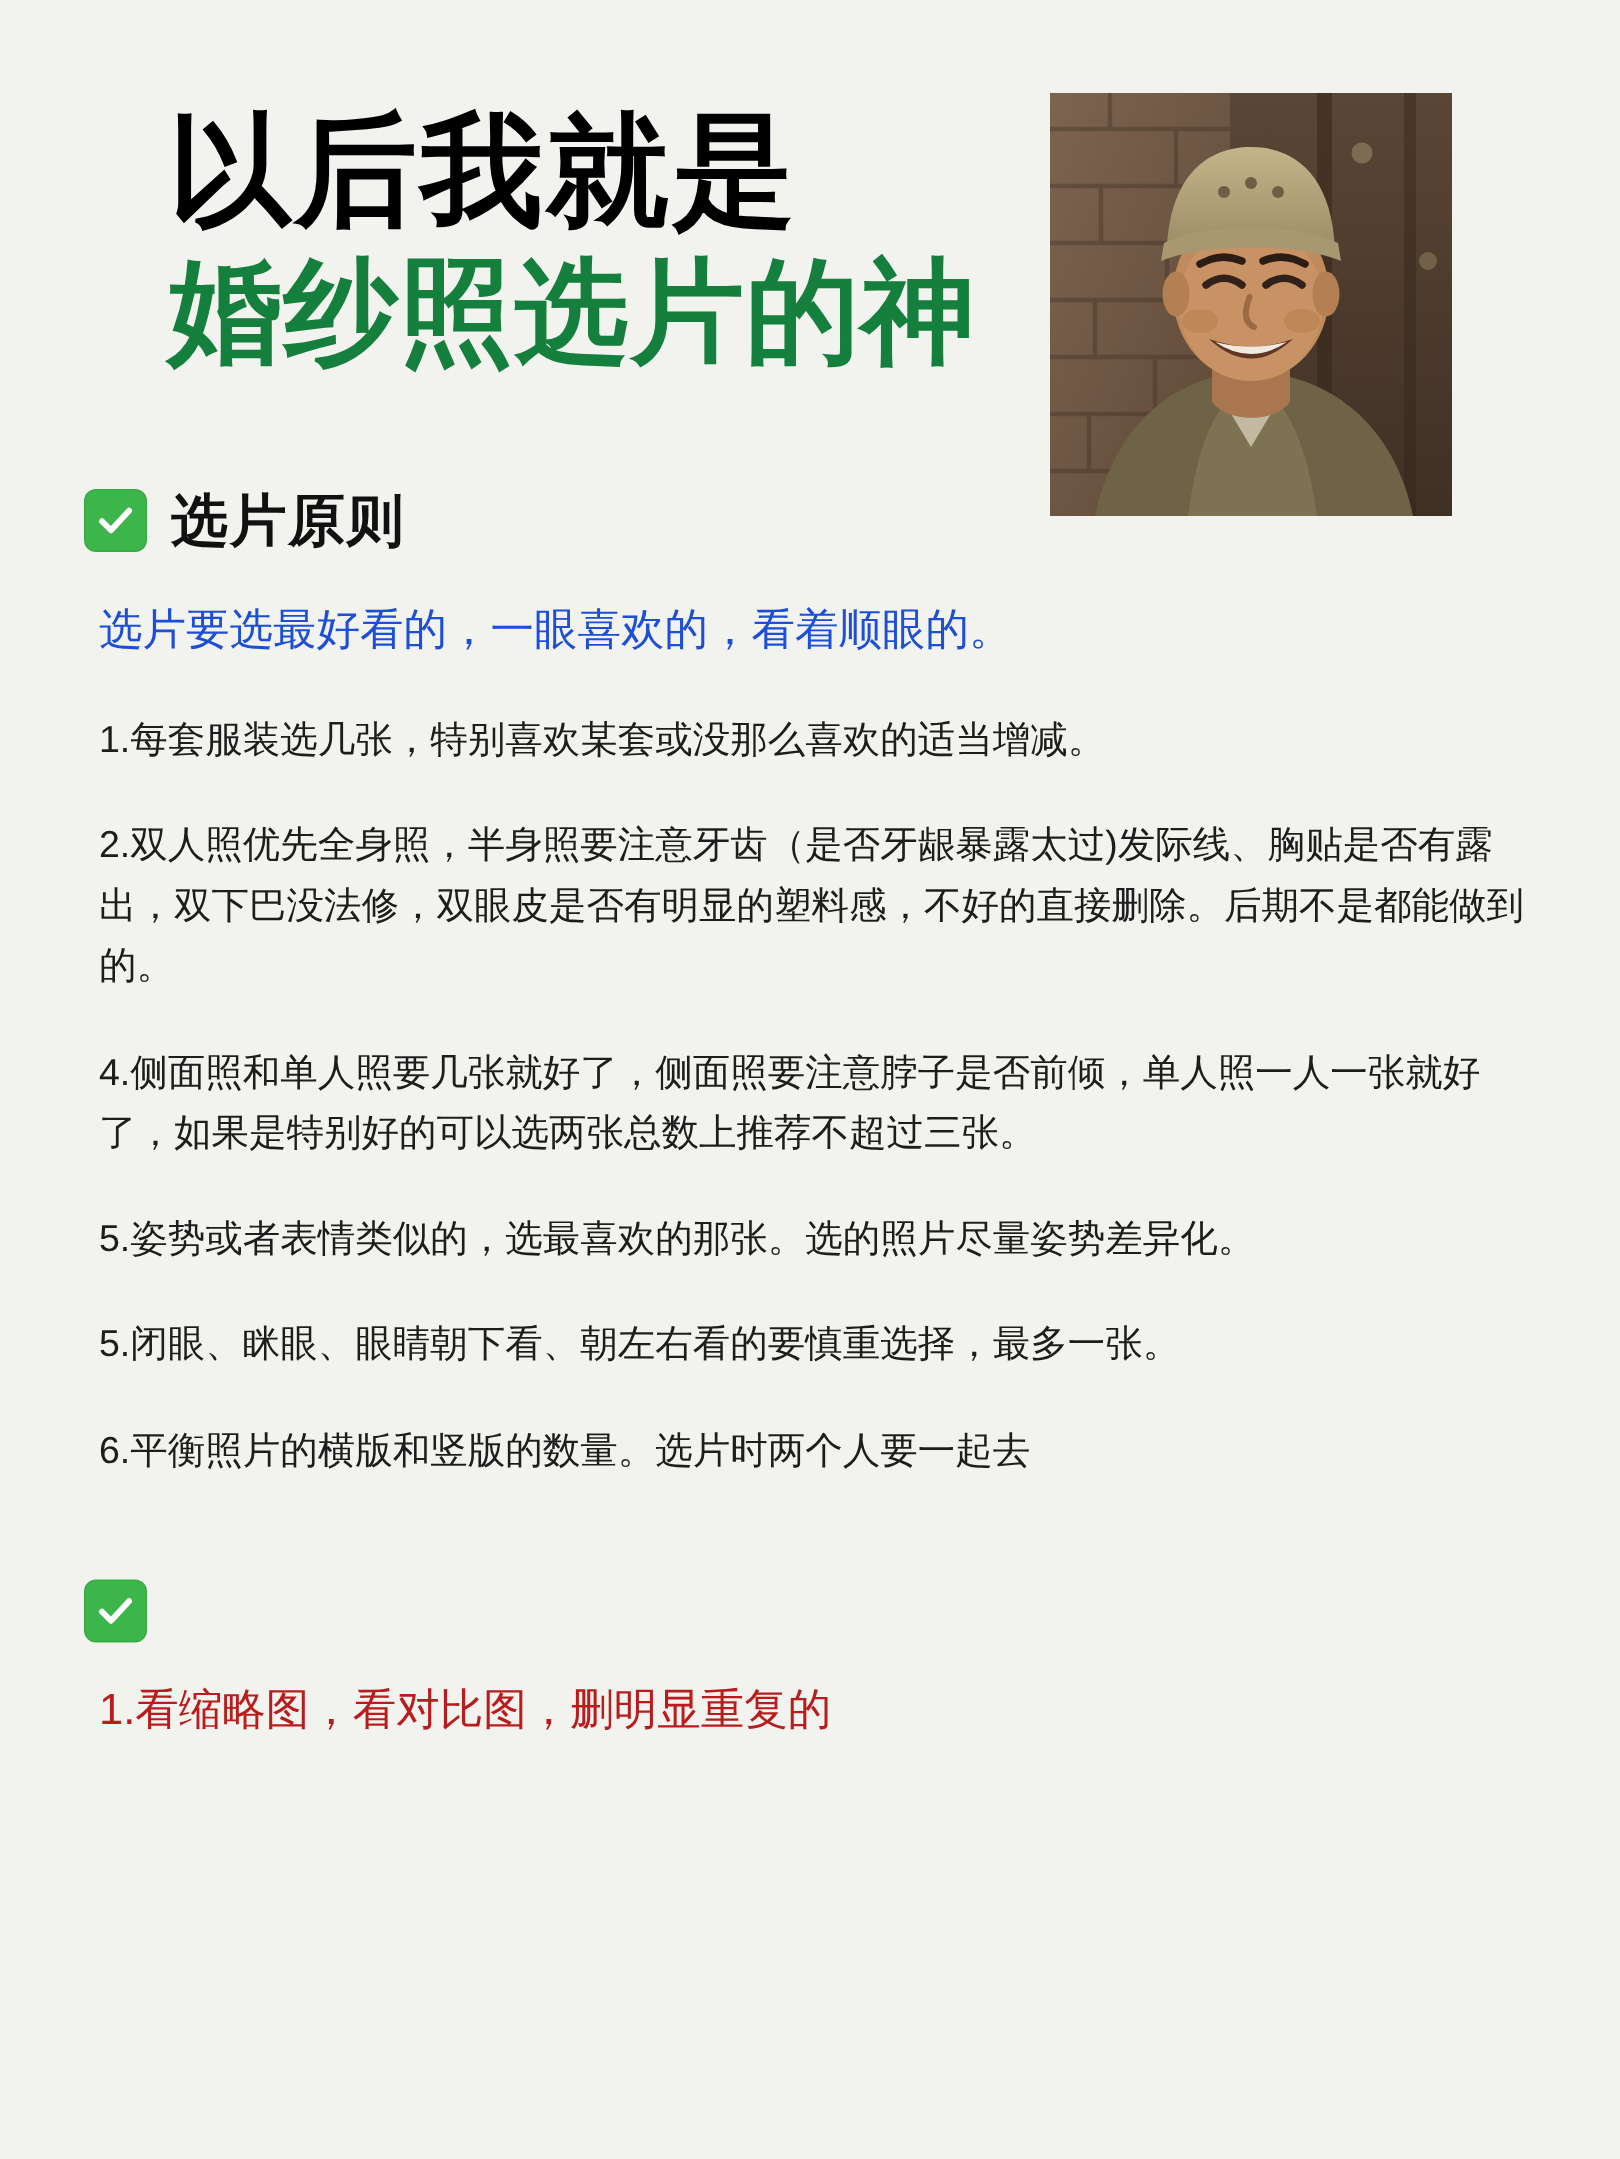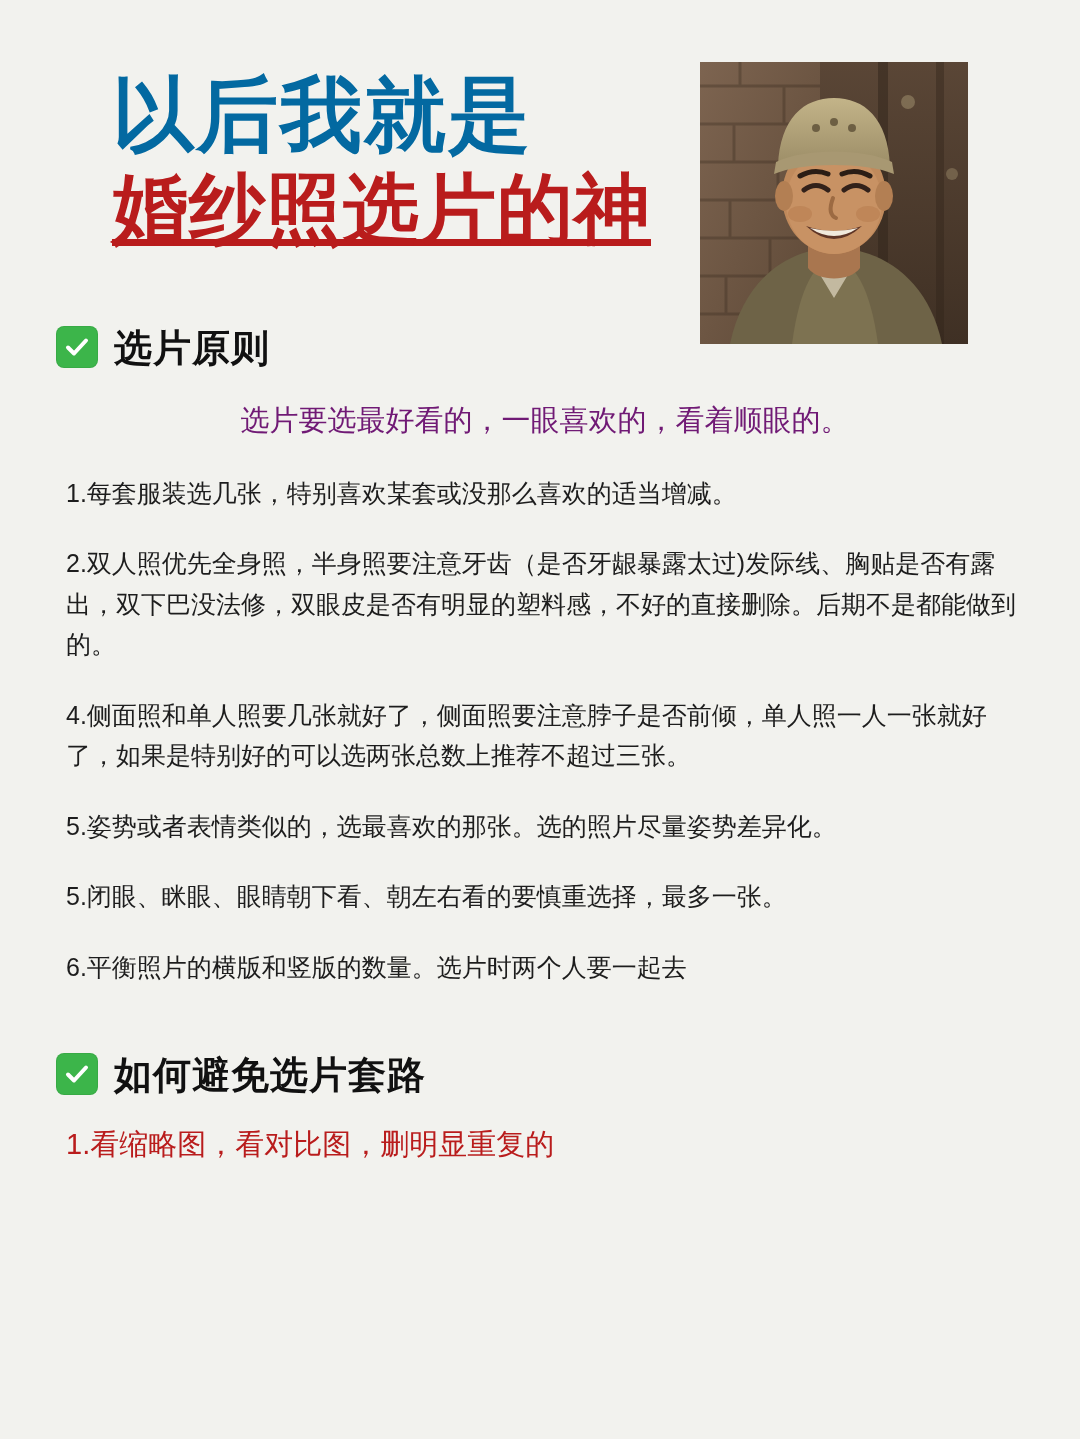--- a/index.html
+++ b/index.html
@@ -34,32 +34,31 @@
     position: absolute;
     left: 56px;
     top: 72px;
     width: 620px;
   }
   .title-line1 {
     font-size: 82px;
     font-weight: 700;
     letter-spacing: 2px;
     line-height: 1.06;
-    color: #0369a1;
+    color: #000000;
     white-space: nowrap;
   }
   .title-line2 {
     font-size: 76px;
     font-weight: 700;
     letter-spacing: 1px;
     line-height: 1.16;
-    color: #b91c1c;
+    color: #15803d;
     white-space: nowrap;
     margin-top: 6px;
-    text-decoration: underline;
   }
 
   
   .photo {
     position: absolute;
     right: 56px;
     top: 62px;
     width: 268px;
     height: 282px;
     overflow: hidden;
@@ -95,23 +94,22 @@
     font-size: 38px;
     font-weight: 700;
     color: #111111;
     letter-spacing: 1px;
     line-height: 1.2;
   }
 
   .lead {
     font-size: 29px;
     line-height: 1.55;
-    color: #701a75;
+    color: #1d4ed8;
     margin: 26px 0 30px 10px;
-    text-align: center;
   }
   .item {
     font-size: 25px;
     line-height: 1.62;
     color: #1d1d1d;
     margin: 0 0 30px 10px;
     max-width: 968px;
   }
   .item:last-child { margin-bottom: 12px; }
 
@@ -233,18 +231,17 @@
     <p class="item">6.平衡照片的横版和竖版的数量。选片时两个人要一起去</p>
   </div>
 
   <div class="section2">
     <div class="section-head">
       <span class="check-icon">
         <svg width="26" height="26" viewBox="0 0 26 26" aria-hidden="true">
           <path d="M4 13.5 L10 19.5 L22 6.5" stroke="#ffffff" stroke-width="4" fill="none" stroke-linecap="round" stroke-linejoin="round"></path>
         </svg>
       </span>
-      <span class="section-title">如何避免选片套路</span>
     </div>
     <p class="tail-item">1.看缩略图，看对比图，删明显重复的</p>
   </div>
 
 </div>
 
 </body></html>

